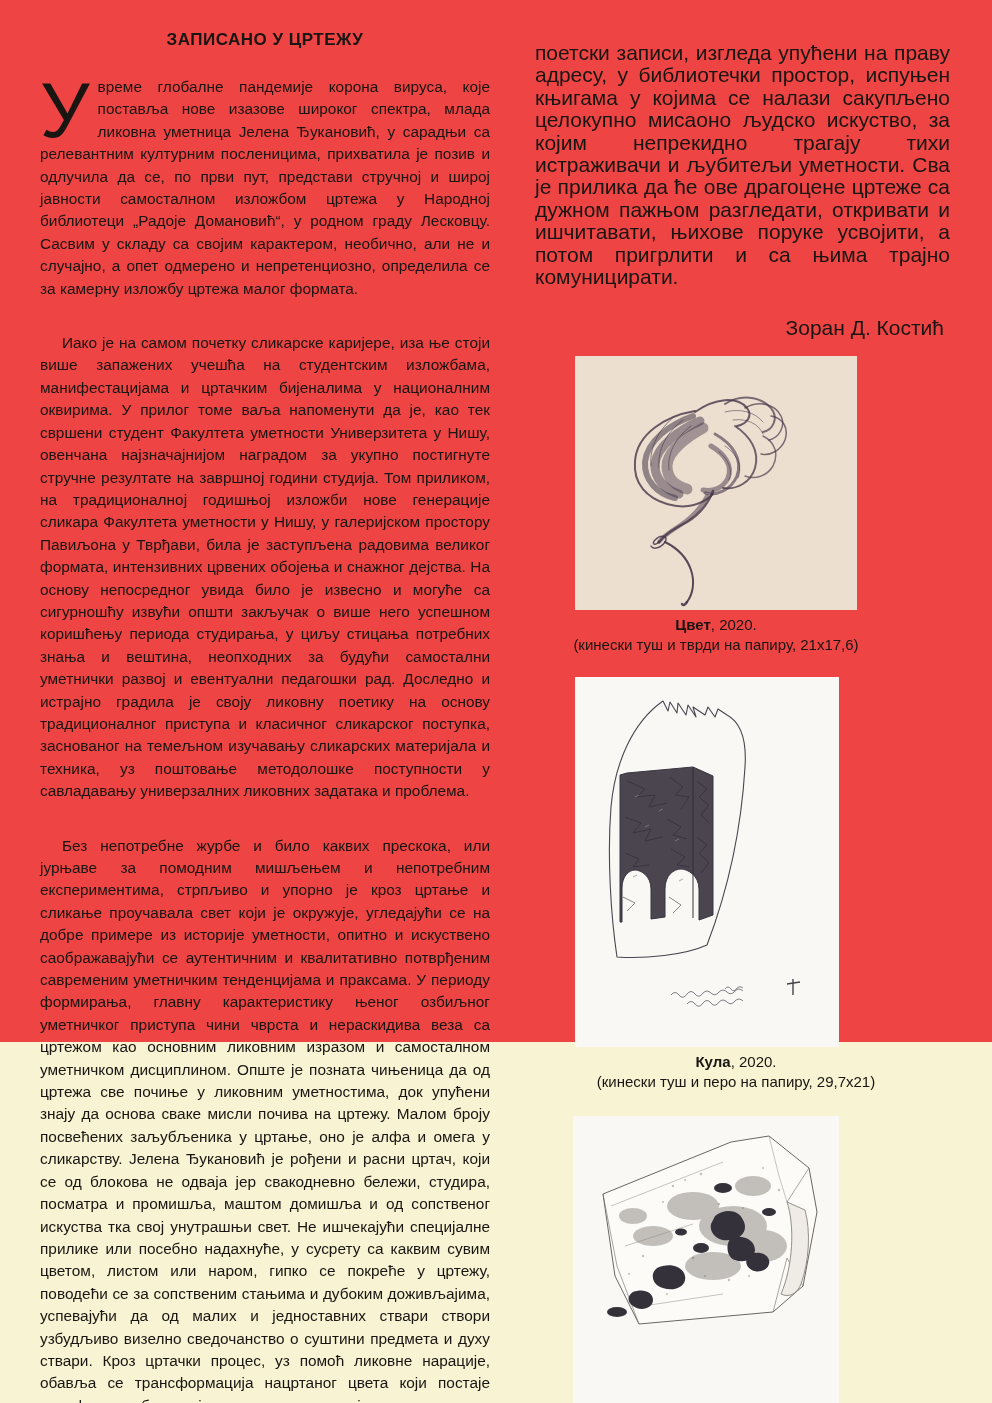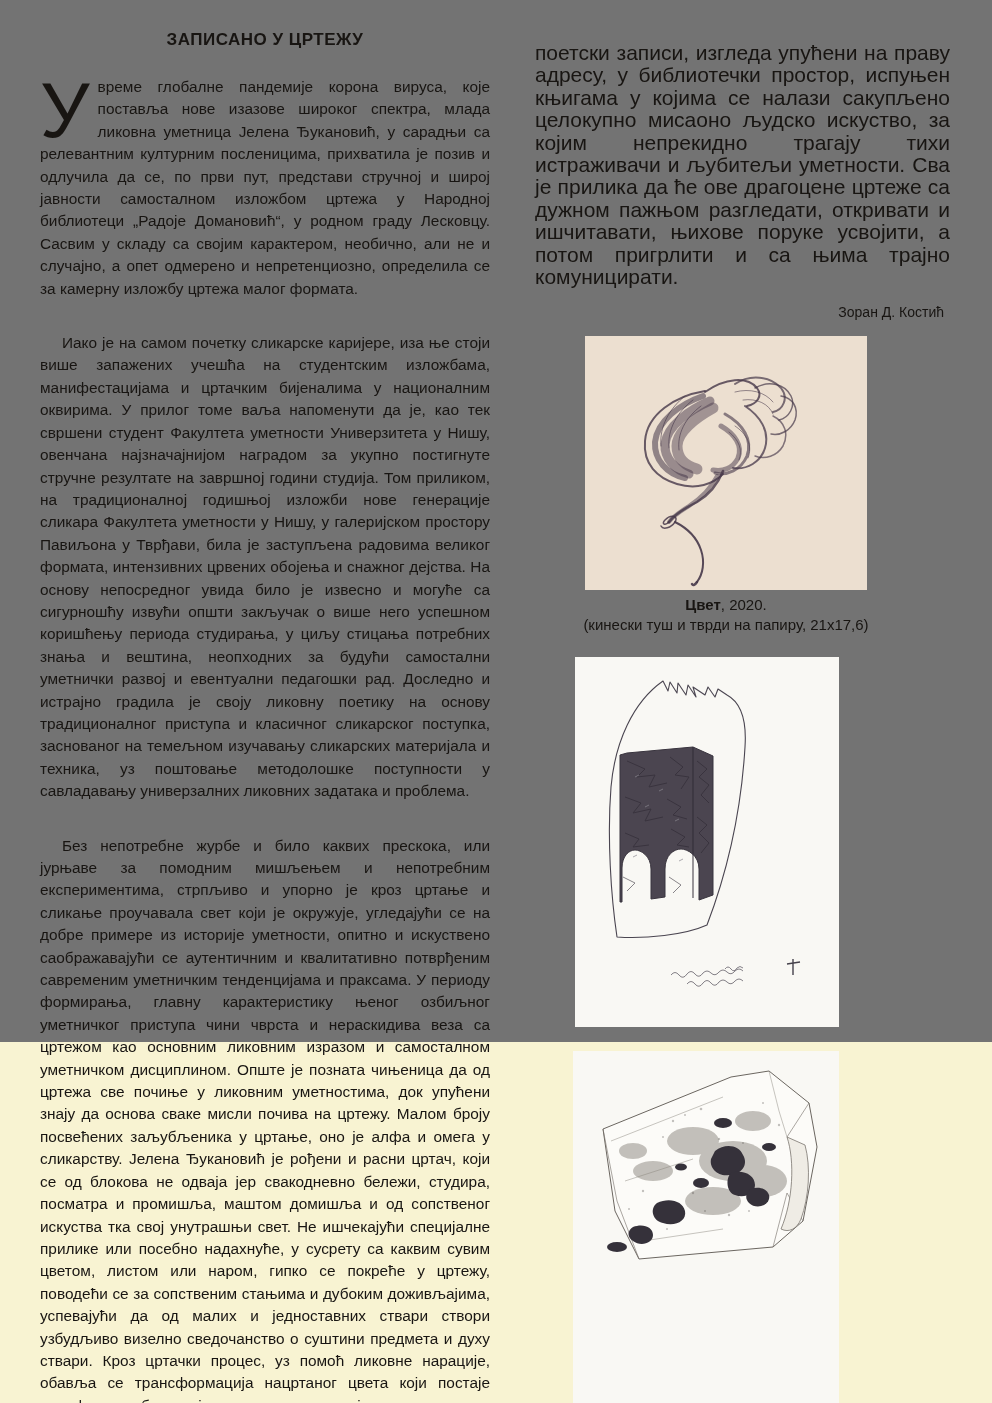--- a/index.html
+++ b/index.html
@@ -3,21 +3,21 @@
 <meta charset="utf-8">
 <style>
   html,body{margin:0;padding:0;}
   body{
     width:992px;height:1403px;
     background:#f8f3d2;
     font-family:"Liberation Sans","DejaVu Sans",sans-serif;
     color:#181512;
     overflow:hidden;
   }
-  .page{position:relative;width:992px;height:1042px;background:#737373;}
+  .page{position:relative;width:992px;height:1042px;background:#ef4444;}
   .col-left{
     position:absolute;left:40px;top:30px;width:450px;
   }
   .col-right{
     position:absolute;left:535px;top:42px;width:415px;
   }
   h1.title{
     font-size:17px;font-weight:bold;text-align:center;
     margin:0 0 26px 0;letter-spacing:.5px;
   }
@@ -29,24 +29,24 @@
   .dropcap{
     float:left;
     font-size:78px;line-height:60px;
     padding:4px 8px 0 0;
     font-weight:normal;
   }
   .cont-text{
     margin:0;font-size:21px;line-height:22.4px;text-align:justify;
   }
   .author{
-    margin-top:16px;font-size:14px;text-align:right;padding-right:6px;
+    margin-top:28px;font-size:21px;text-align:right;padding-right:6px;
   }
   figure{margin:0;padding:0;text-align:center;}
-  .fig1{margin-top:16px;margin-left:50px;width:282px;}
+  .fig1{margin-top:16px;margin-left:40px;width:282px;}
   .fig2{margin-top:22px;margin-left:40px;width:264px;}
   .fig3{margin-top:24px;margin-left:38px;width:266px;}
   .art{display:block;}
   figcaption{margin-top:5px;font-size:15px;line-height:20px;color:#181512;}
   .fig1 figcaption{margin-left:-60px;width:402px;}
   .fig2 figcaption{margin-left:-40px;width:402px;}
   .fig3 figcaption{margin-left:-38px;width:402px;}
   .cap-title{font-weight:bold;}
 </style>
 </head>
@@ -130,20 +130,24 @@
           <g stroke="#55515a" stroke-width=".8" fill="none" opacity=".9">
             <path d="M96 318 q4 -5 8 0 q4 5 8 -1 q4 -5 8 0 q4 5 8 -1 q4 -4 8 0 q4 4 8 -1 q4 -4 8 0 q4 4 8 -1 q4 -4 8 0"></path>
             <path d="M112 327 q4 -5 8 0 q4 5 8 -1 q4 -5 8 0 q4 5 8 -1 q4 -4 8 0 q4 4 8 -1 q4 -4 8 0"></path>
             <path d="M150 312 q3 -4 6 0 q3 4 6 -1 q3 -3 6 0"></path>
           </g>
           <g stroke="#46424c" stroke-width="1.4">
             <path d="M218 302 L218 318 M212 307 L225 305" fill="none"></path>
           </g>
         </g>
       </svg>
+      <figcaption>
+        <span class="cap-title">Кула</span><span>, 2020.</span><br>
+        <span>(кинески туш и перо на папиру, 29,7х21)</span>
+      </figcaption>
     </figure>
 
     <figure class="fig3">
       <svg class="art" width="266" height="356" viewBox="0 0 266 356" xmlns="http://www.w3.org/2000/svg">
         <rect x="0" y="0" width="266" height="356" fill="#f9f8f4"></rect>
         <g>
           <path d="M30 78 L158 26 L196 20 L236 52 L244 96 L230 170 L200 196 L66 208 L42 160 Z" fill="#fcfbf8" stroke="#6b6660" stroke-width="1"></path>
           <path d="M30 78 L44 150 66 208 M236 52 L214 86 M200 196 L214 142 230 170" fill="none" stroke="#7a756e" stroke-width=".8" opacity=".8"></path>
           <path d="M38 90 L150 46 M52 130 L120 108 M70 190 L150 178 M196 20 L206 60 214 86" fill="none" stroke="#8d8880" stroke-width=".7" opacity=".7"></path>
           <path d="M214 86 C222 110 220 150 208 178 C216 182 224 178 228 168 C236 146 238 116 232 94 Z" fill="#efece5" stroke="#7a756e" stroke-width=".8"></path>

